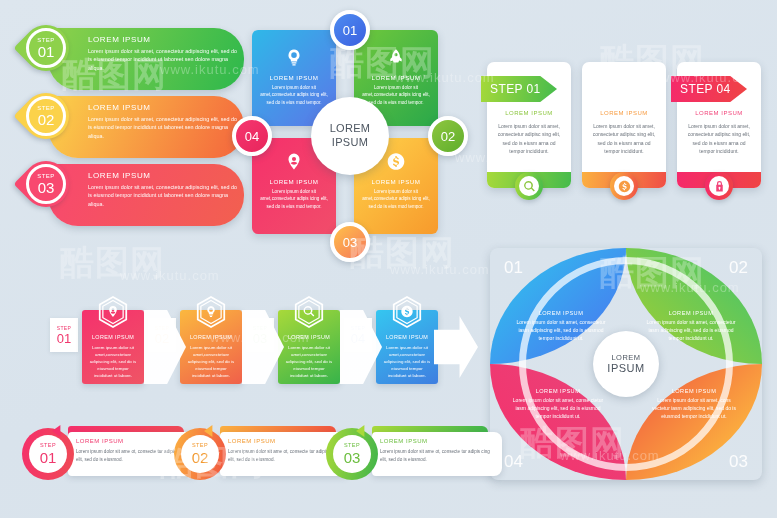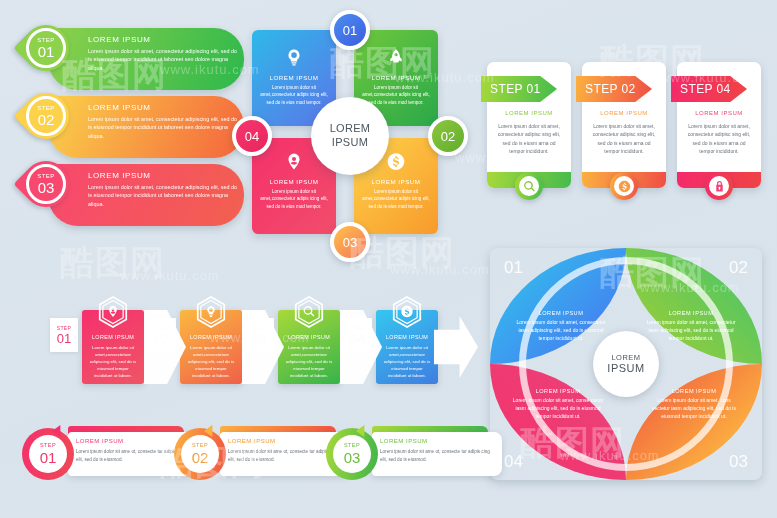--- a/index.html
+++ b/index.html
@@ -234,21 +234,20 @@
           <div class="inner">
             <span style="display:inline-flex;align-items:center;justify-content:center;line-height:0;">
               <svg viewBox="0 0 24 24" width="13" height="13" fill="#8cc63f">
                 <path d="M10 2a8 8 0 105 14.3l5 5 1.8-1.8-5-5A8 8 0 0010 2zm0 2.5a5.5 5.5 0 110 11 5.5 5.5 0 010-11z"></path>
               </svg>
             </span>
           </div>
         </div>
       </div>
       <div class="vcard" style="left:95px;top:0;">
-        <div class="banner" style="background:linear-gradient(100deg,#fbb040 0%,#f04e45 100%);">STEP 02</div>
         <div class="h" style="color:#f79c42;">LOREM IPSUM</div>
         <div class="p">Lorem ipsum dolor sit amet, consectetur adipisc sing elit, sed do is eiusm arna od tempor incididunt.</div>
         <div class="foot" style="background:linear-gradient(100deg,#fbb040 0%,#f04e45 100%);"></div>
         <div class="bico" style="background:linear-gradient(100deg,#fbb040 0%,#f04e45 100%);">
           <div class="inner">
             <span style="display:inline-flex;align-items:center;justify-content:center;line-height:0;">
               <svg viewBox="0 0 24 24" width="13" height="13" fill="#f79c42">
                 <path d="M12 1.5C6.2 1.5 1.5 6.2 1.5 12S6.2 22.5 12 22.5 22.5 17.8 22.5 12 17.8 1.5 12 1.5zm.9 16.1v1.5h-1.7v-1.5c-1.7-.2-3-1.2-3.1-2.9h1.9c.1.8.8 1.4 2.1 1.4 1.2 0 1.9-.5 1.9-1.3 0-.7-.5-1.1-2.1-1.5-2.2-.5-3.5-1.2-3.5-3 0-1.5 1.1-2.5 2.8-2.8V4.9h1.7v1.6c1.7.3 2.7 1.3 2.8 2.8h-1.9c-.1-.8-.7-1.3-1.8-1.3-1.1 0-1.7.5-1.7 1.2 0 .7.6 1 2.2 1.4 2.2.5 3.4 1.3 3.4 3.1 0 1.6-1.1 2.7-3 2.9z"></path>
               </svg>
             </span>

